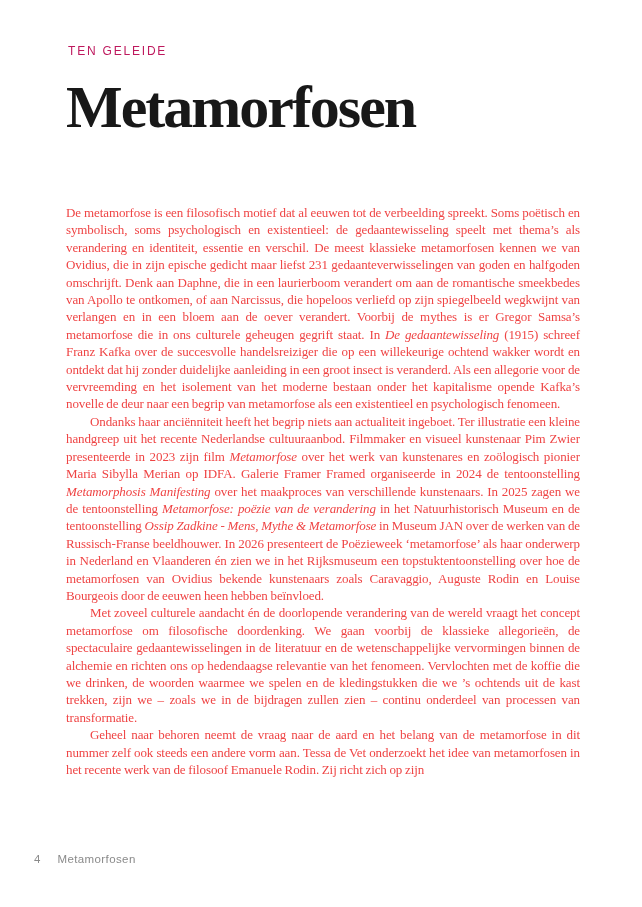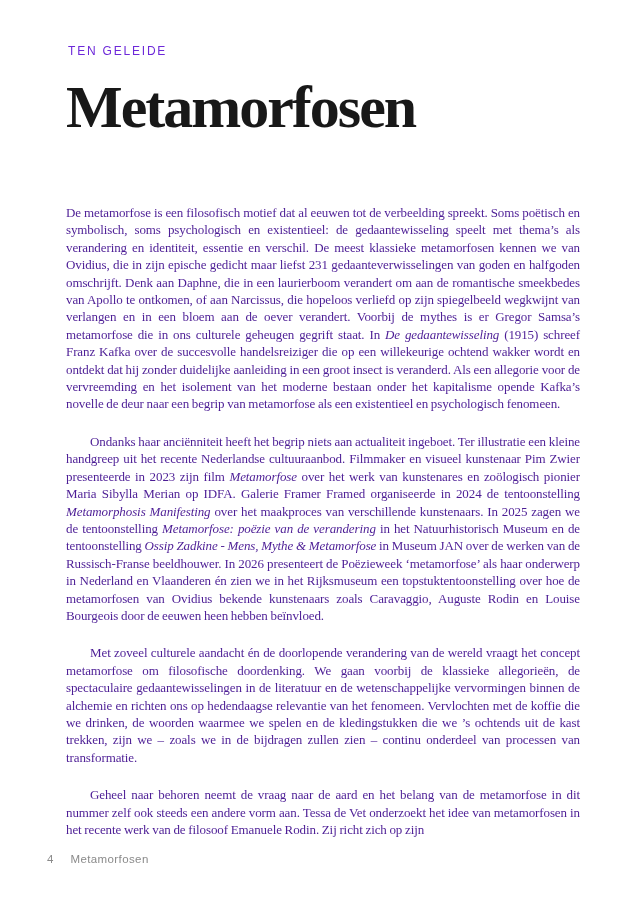--- a/index.html
+++ b/index.html
@@ -16,21 +16,21 @@
     font-family: "Liberation Serif", serif;
   }
   .kicker {
     position: absolute;
     left: 68px;
     top: 44px;
     font-family: "Liberation Sans", sans-serif;
     font-size: 12px;
     font-weight: 400;
     letter-spacing: 1.8px;
-    color: #6d28d9;
+    color: #be185d;
     line-height: 14px;
   }
   .title {
     position: absolute;
     left: 66px;
     top: 74px;
     font-family: "Liberation Serif", serif;
     font-weight: 700;
     font-size: 60px;
     line-height: 66px;
@@ -41,38 +41,37 @@
   .body-text {
     position: absolute;
     left: 66px;
     top: 204px;
     width: 514px;
     font-family: "Liberation Serif", serif;
     font-size: 13px;
     line-height: 17.4px;
     letter-spacing: -0.1px;
     word-spacing: -0.4px;
-    color: #4c1d95;
+    color: #ef4444;
     text-align: justify;
     hyphens: none;
   }
   .body-text p {
     margin: 0;
     padding: 0;
   }
   .body-text p.indent {
     text-indent: 24px;
-    margin-top: 20px;
   }
   .body-text em {
     font-style: italic;
   }
   .footer {
     position: absolute;
-    left: 47px;
+    left: 34px;
     top: 852px;
     font-family: "Liberation Sans", sans-serif;
     font-size: 11.5px;
     letter-spacing: 0.4px;
     color: #8a8a8a;
     line-height: 14px;
     text-align: center;
   }
   .footer .num {
     display: inline-block;

